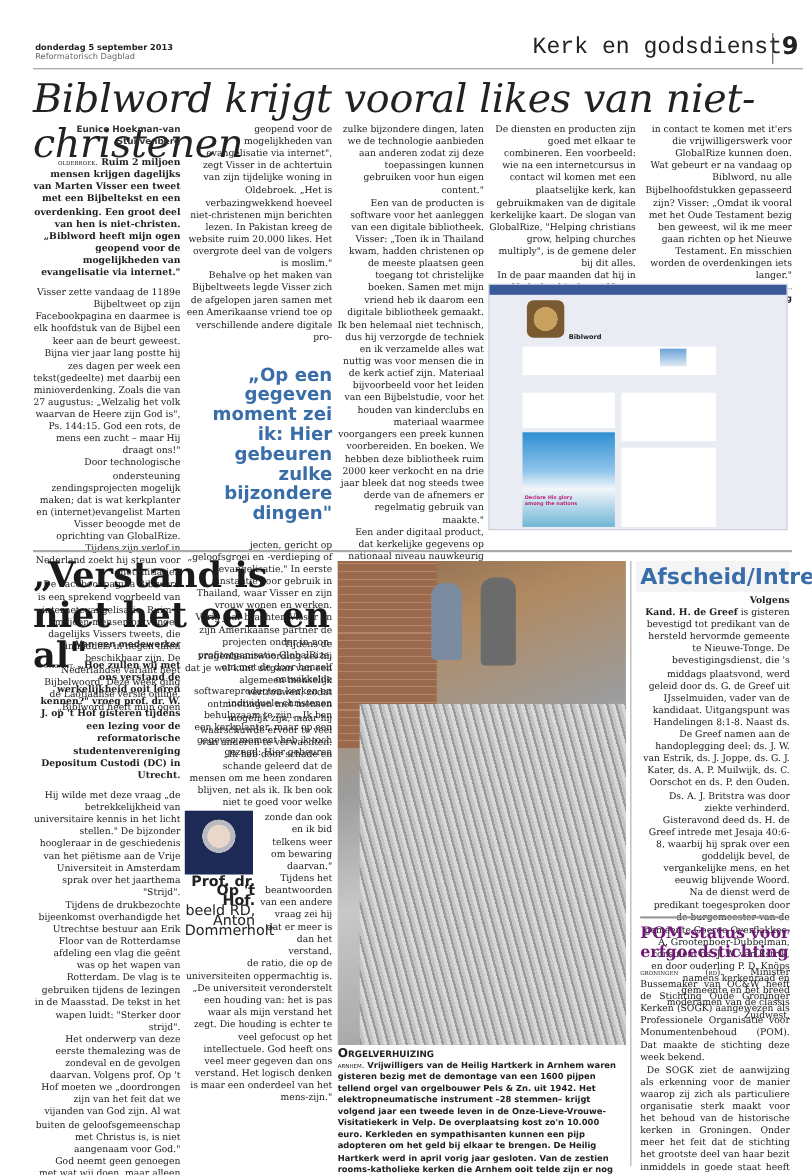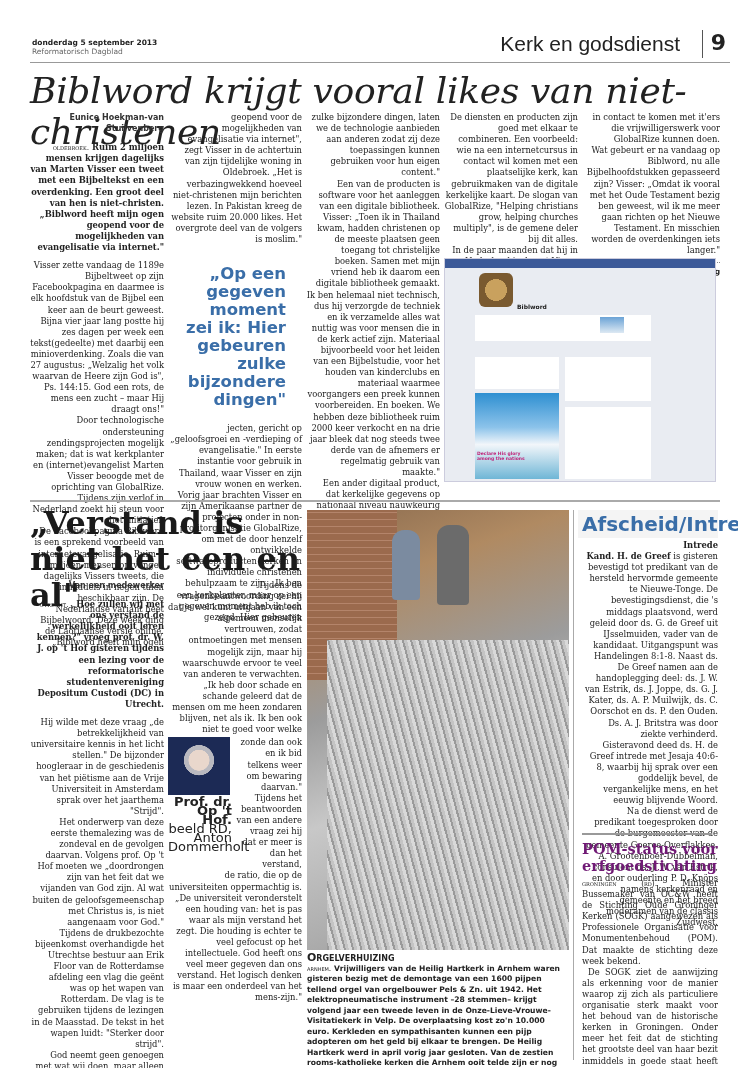--- a/index.html
+++ b/index.html
@@ -1,21 +1,21 @@
 <!DOCTYPE html>
 <html><head>
 <meta charset="utf-8">
 <style>
 *{box-sizing:border-box;margin:0;padding:0}
 body{width:738px;height:1068px;background:#fff;font-family:"DejaVu Serif",serif;color:#222;overflow:hidden;position:relative}
 .abs{position:absolute}
 .hdr-date{left:32px;top:38px;font-size:7.5px;line-height:9px;font-family:"DejaVu Sans",sans-serif}
 .hdr-date .d{font-weight:bold}
 .hdr-date .p{color:#666}
-.section{right:58px;top:32px;font-family:Liberation Sans, sans-serif;font-size:21px;color:#222}
+.section{right:27px;top:32px;font-family:Liberation Mono, monospace;font-size:21px;color:#222}
 .pagenum{right:12px;top:30px;font-size:22px;font-weight:bold;font-family:"DejaVu Sans",sans-serif;border-left:1px solid #555;padding-left:8px;height:28px}
 .rule{background:#999;height:1px}
 .headline{left:30px;top:70px;font-family:"DejaVu Serif",serif;font-style:italic;font-size:36px;color:#222;letter-spacing:-0.3px}
 .col{font-size:8.4px;line-height:11.1px;text-align:right}
 .col p{margin:0}
 .col .ind{text-indent:6px}
 .byline{font-family:"DejaVu Sans",sans-serif;font-weight:bold;font-size:8px;color:#333}
 .lede{font-weight:bold;font-size:8.4px;line-height:11.1px}
 .dateline{font-variant:small-caps;font-weight:normal;font-size:7.5px}
 .quote{font-family:"DejaVu Sans",sans-serif;font-weight:bold;color:#3a6ea8;font-size:16.5px;line-height:18px}
@@ -48,21 +48,22 @@
   <div class="byline">Eunice Hoekman-van Stuijvenberg</div>
   <p class="lede" style="margin-top:8px"><span class="dateline">oldebroek.</span> <span>Ruim 2 miljoen mensen krijgen dagelijks van Marten Visser een tweet met een Bijbeltekst en een overdenking. Een groot deel van hen is niet-christen. „Biblword heeft mijn ogen geopend voor de mogelijkheden van evangelisatie via internet."</span></p>
   <p style="margin-top:7px">Visser zette vandaag de 1189e Bijbeltweet op zijn Facebookpagina en daarmee is elk hoofdstuk van de Bijbel een keer aan de beurt geweest. Bijna vier jaar lang postte hij zes dagen per week een tekst(gedeelte) met daarbij een minioverdenking. Zoals die van 27 augustus: „Welzalig het volk waarvan de Heere zijn God is", Ps. 144:15. God een rots, de mens een zucht – maar Hij draagt ons!"</p>
   <p class="ind">Door technologische ondersteuning zendingsprojecten mogelijk maken; dat is wat kerkplanter en (internet)evangelist Marten Visser beoogde met de oprichting van GlobalRize. Tijdens zijn verlof in Nederland zoekt hij steun voor het initiatief.</p>
   <p class="ind">De Facebookpagina Biblword is een sprekend voorbeeld van internetevangelisatie. Ruim 2 miljoen mensen ontvangen dagelijks Vissers tweets, die inmiddels in negen talen beschikbaar zijn. De Nederlandse variant heet Bijbelwoord. Deze week ging de Laotiaanse versie online.</p>
   <p class="ind">„Biblword heeft mijn ogen</p>
 </div>
 
 <div class="abs col" style="left:168px;top:112px;width:134px">
   <p>geopend voor de mogelijkheden van evangelisatie via internet", zegt Visser in de achtertuin van zijn tijdelijke woning in Oldebroek. „Het is verbazingwekkend hoeveel niet-christenen mijn berichten lezen. In Pakistan kreeg de website ruim 20.000 likes. Het overgrote deel van de volgers is moslim."</p>
-  <div class="quote" style="margin:20px 16px 14px">„Op een gegeven moment zei ik: Hier gebeuren zulke bijzondere dingen"</div>
+  <p class="ind">Behalve op het maken van Bijbeltweets legde Visser zich de afgelopen jaren samen met een Amerikaanse vriend toe op verschillende andere digitale pro-</p>
+  <div class="quote" style="margin:20px 0 14px">„Op een gegeven moment zei ik: Hier gebeuren zulke bijzondere dingen"</div>
   <p>jecten, gericht op „geloofsgroei en -verdieping of evangelisatie." In eerste instantie voor gebruik in Thailand, waar Visser en zijn vrouw wonen en werken.</p>
   <p class="ind">Vorig jaar brachten Visser en zijn Amerikaanse partner de projecten onder in non-profitorganisatie GlobalRize, om met de door henzelf ontwikkelde softwareproducten kerken en individuele christenen behulpzaam te zijn. „Ik ben een kerkplanter, maar op een gegeven moment heb ik toch gezegd: Hier gebeuren</p>
 </div>
 
 <div class="abs col" style="left:306px;top:112px;width:134px">
   <p>zulke bijzondere dingen, laten we de technologie aanbieden aan anderen zodat zij deze toepassingen kunnen gebruiken voor hun eigen content."</p>
   <p class="ind">Een van de producten is software voor het aanleggen van een digitale bibliotheek. Visser: „Toen ik in Thailand kwam, hadden christenen op de meeste plaatsen geen toegang tot christelijke boeken. Samen met mijn vriend heb ik daarom een digitale bibliotheek gemaakt. Ik ben helemaal niet technisch, dus hij verzorgde de techniek en ik verzamelde alles wat nuttig was voor mensen die in de kerk actief zijn. Materiaal bijvoorbeeld voor het leiden van een Bijbelstudie, voor het houden van kinderclubs en materiaal waarmee voorgangers een preek kunnen voorbereiden. En boeken. We hebben deze bibliotheek ruim 2000 keer verkocht en na drie jaar bleek dat nog steeds twee derde van de afnemers er regelmatig gebruik van maakte."</p>
   <p class="ind">Een ander digitaal product, dat kerkelijke gegevens op nationaal niveau nauwkeurig in kaart brengt, is „een handig instrument bij kerkplanting." Verder ontwikkelt GlobalRize software voor het maken van websites waarop mensen een Bijbelcursus kunnen volgen en wil de organisatie haar ervaring delen met het opzetten en onderhouden van Biblword.</p>
 </div>
 
@@ -92,22 +93,22 @@
 </div>
 
 <div class="abs rule" style="left:30px;top:500px;width:690px;height:2px;background:#aaa"></div>
 
 <div class="abs h2" style="left:30px;top:505px;width:270px">„Verstand is niet het een en al"</div>
 
 <div class="abs col" style="left:30px;top:580px;width:134px">
   <div class="byline">Van een medewerker</div>
   <p class="lede" style="margin-top:8px"><span class="dateline">utrecht.</span> <span>„Hoe zullen wij met ons verstand de werkelijkheid ooit leren kennen?" vroeg prof. dr. W. J. op 't Hof gisteren tijdens een lezing voor de reformatorische studentenvereniging Depositum Custodi (DC) in Utrecht.</span></p>
   <p style="margin-top:7px">Hij wilde met deze vraag „de betrekkelijkheid van universitaire kennis in het licht stellen." De bijzonder hoogleraar in de geschiedenis van het piëtisme aan de Vrije Universiteit in Amsterdam sprak over het jaarthema "Strijd".</p>
+  <p class="ind">Tijdens de drukbezochte bijeenkomst overhandigde het Utrechtse bestuur aan Erik Floor van de Rotterdamse afdeling een vlag die geënt was op het wapen van Rotterdam. De vlag is te gebruiken tijdens de lezingen in de Maasstad. De tekst in het wapen luidt: "Sterker door strijd".</p>
   <p class="ind">Het onderwerp van deze eerste themalezing was de zondeval en de gevolgen daarvan. Volgens prof. Op 't Hof moeten we „doordrongen zijn van het feit dat we vijanden van God zijn. Al wat buiten de geloofsgemeenschap met Christus is, is niet aangenaam voor God."</p>
-  <p class="ind">Tijdens de drukbezochte bijeenkomst overhandigde het Utrechtse bestuur aan Erik Floor van de Rotterdamse afdeling een vlag die geënt was op het wapen van Rotterdam. De vlag is te gebruiken tijdens de lezingen in de Maasstad. De tekst in het wapen luidt: "Sterker door strijd".</p>
   <p class="ind">God neemt geen genoegen met wat wij doen, maar alleen met het werk van de Heere Jezus, stelde prof. Op 't Hof. „Er bestaat een absolute noodzaak om tot Hem te komen. Dat gebeurt in de weg van een gebroken hart en een verslagen geest." Hij voegde eraan toe: „Ik zeg niet dat je dan graag naar de hel wilt, maar wel dat je God billijkt als Hij je nooit meer aanziet."</p>
 
 </div>
 
 <div class="abs col" style="left:168px;top:580px;width:134px">
   <p class="ind">Tijdens de vragenbeantwoording zei hij dat je wel kunt uitgaan van een algemeen menselijk vertrouwen, zodat ontmoetingen met mensen mogelijk zijn, maar hij waarschuwde ervoor te veel van anderen te verwachten. „Ik heb door schade en schande geleerd dat de mensen om me heen zondaren blijven, net als ik. Ik ben ook niet te goed voor welke</p>
   <div style="display:flex;gap:4px;margin-top:2px">
     <div style="width:64px;flex:none">
       <div class="portrait" style="width:62px;height:58px"></div>
       <div class="cap-small" style="margin-top:2px"><b>Prof. dr. Op 't Hof.</b> <span>beeld RD, Anton Dommerholt</span></div>
@@ -129,21 +130,21 @@
   <span class="kop">Orgelverhuizing</span>
   <span class="dateline">arnhem.</span>
   <span>Vrijwilligers van de Heilig Hartkerk in Arnhem waren gisteren bezig met de demontage van een 1600 pijpen tellend orgel van orgelbouwer Pels &amp; Zn. uit 1942. Het elektropneumatische instrument –28 stemmen– krijgt volgend jaar een tweede leven in de Onze-Lieve-Vrouwe-Visitatiekerk in Velp. De overplaatsing kost zo'n 10.000 euro. Kerkleden en sympathisanten kunnen een pijp adopteren om het geld bij elkaar te brengen. De Heilig Hartkerk werd in april vorig jaar gesloten. Van de zestien rooms-katholieke kerken die Arnhem ooit telde zijn er nog drie over.</span>
   
 </div>
 
 <div class="abs vline" style="left:573px;top:510px;height:550px"></div>
 
 <div class="abs rbox-title" style="left:578px;top:510px;width:140px">Afscheid/Intrede</div>
 <div class="abs col" style="left:582px;top:540px;width:136px">
-  <div style="font-weight:bold">Intrede</div>
+  <div style="font-weight:bold">Volgens</div>
   <p><b>Kand. H. de Greef</b><span> is gisteren bevestigd tot predikant van de hersteld hervormde gemeente te Nieuwe-Tonge. De bevestigingsdienst, die 's middags plaatsvond, werd geleid door ds. G. de Greef uit IJsselmuiden, vader van de kandidaat. Uitgangspunt was Handelingen 8:1-8. Naast ds. De Greef namen aan de handoplegging deel: ds. J. W. van Estrik, ds. J. Joppe, ds. G. J. Kater, ds. A. P. Muilwijk, ds. C. Oorschot en ds. P. den Ouden. Ds. A. J. Britstra was door ziekte verhinderd.</span></p>
   <p class="ind">Gisteravond deed ds. H. de Greef intrede met Jesaja 40:6-8, waarbij hij sprak over een goddelijk bevel, de vergankelijke mens, en het eeuwig blijvende Woord.</p>
   <p class="ind">Na de dienst werd de predikant toegesproken door de burgemeester van de gemeente Goeree-Overflakkee, A. Grootenboer-Dubbelman, consulent ds. J. W. van Estrik, en door ouderling P. D. Knöps namens kerkenraad en gemeente en het breed moderamen van de classis Zuidwest.</p>
 </div>
 
 <div class="abs rule" style="left:582px;top:833px;width:130px;height:2px;background:#999"></div>
 
 <div class="abs h3" style="left:582px;top:840px;width:140px">POM-status voor erfgoedstichting</div>
 <div class="abs col" style="left:582px;top:878px;width:136px;text-align:justify">
   <p><span class="dateline">groningen (rd).</span> <span>Minister Bussemaker van OC&amp;W heeft de Stichting Oude Groninger Kerken (SOGK) aangewezen als Professionele Organisatie voor Monumentenbehoud (POM). Dat maakte de stichting deze week bekend.</span></p>

